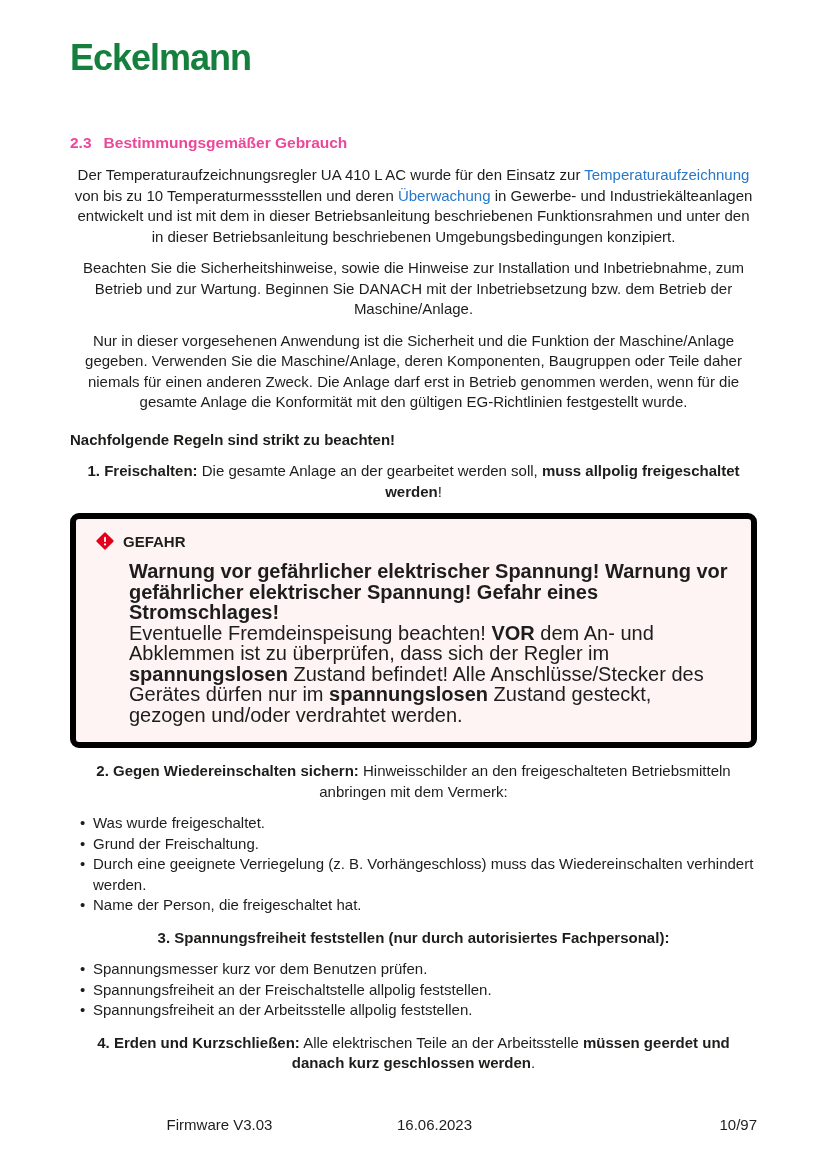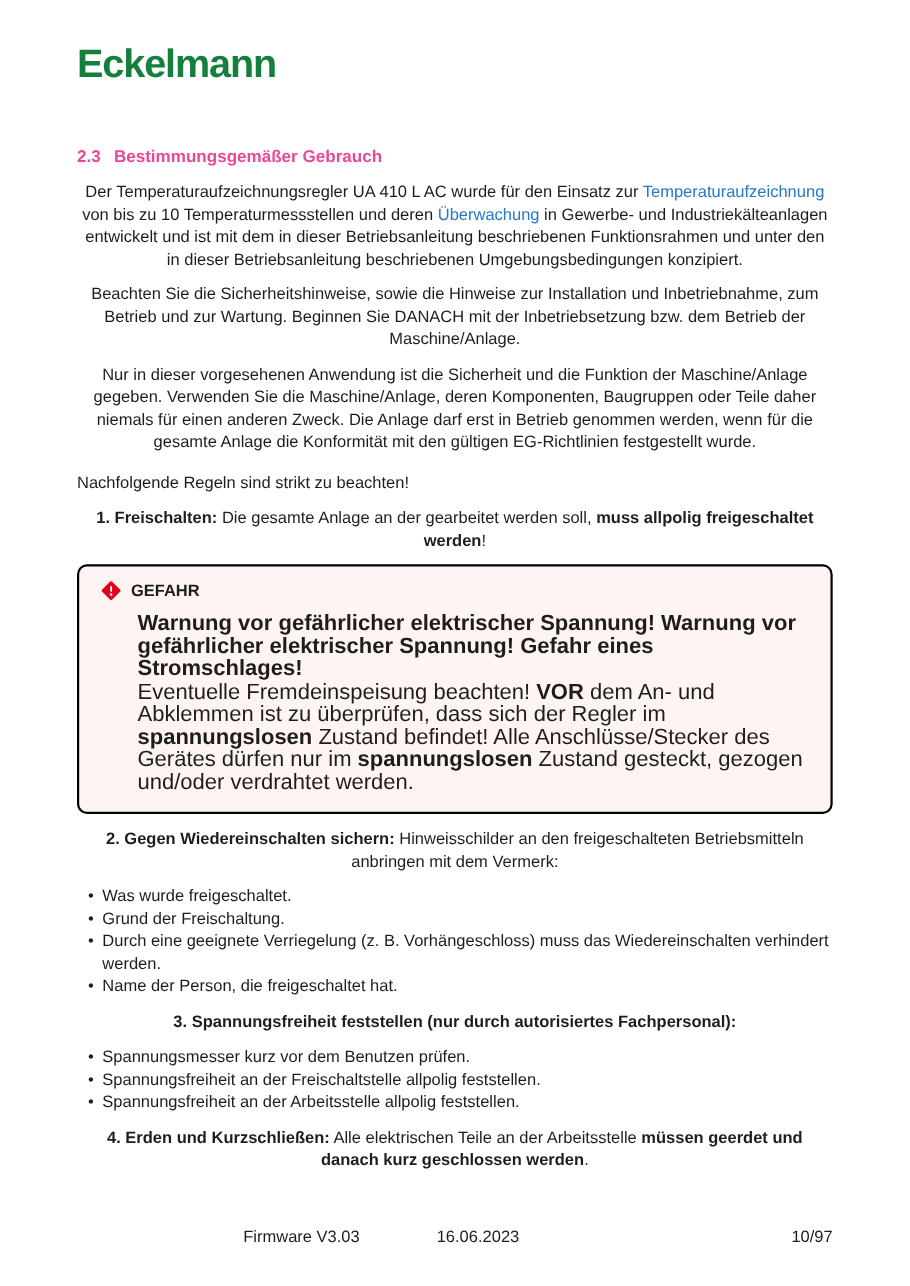--- a/index.html
+++ b/index.html
@@ -45,31 +45,31 @@
     font-size: 15px;
     line-height: 20.5px;
     margin: 11px 0;
     text-align: center;
   }
   p.body.first-after-heading { margin-top: 13px; }
   .bold { font-weight: bold; }
   .lead {
     font-size: 15px;
     line-height: 20.5px;
-    font-weight: normal;
+    font-weight: bold;
     margin: 17px 0 10px 0;
   }
   a.link {
     color: #2678c8;
     text-decoration: none;
     cursor: pointer;
   }
   .danger-box {
     margin: 9px 0 13px 0;
-    border: 2px solid #000000;
+    border: 6px solid #000000;
     border-radius: 9px;
     background: #fdf4f3;
     padding: 13px 18px 17px 20px;
   }
   .danger-head {
     display: flex;
     align-items: center;
     gap: 9px;
   }
   .danger-icon {
@@ -109,21 +109,21 @@
   }
   .footer {
     position: absolute;
     left: 70px;
     right: 70px;
     top: 1116px;
     display: flex;
     font-size: 15px;
     color: #1d1d1b;
   }
-  .footer .f-left  { flex: 1; text-align: right; margin-left: 42px; }
+  .footer .f-left  { flex: 1; text-align: center; margin-left: 42px; }
   .footer .f-center{ flex: 1; text-align: center; }
   .footer .f-right { flex: 1; text-align: right; }
 </style>
 </head>
 <body>
 
 <div class="page">
   <div class="content">
 
     <div class="logo">Eckelmann</div>

